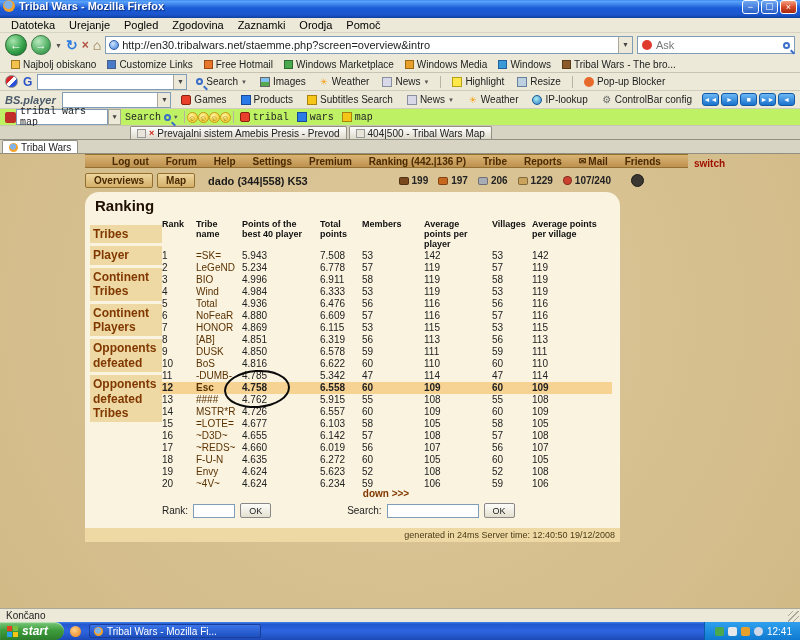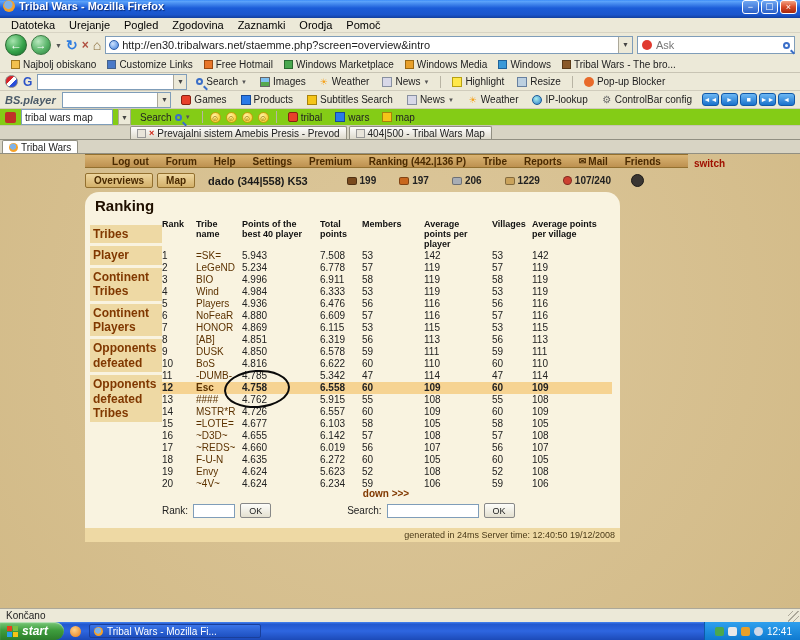--- a/index.html
+++ b/index.html
@@ -92,22 +92,22 @@
   .bs-logo { font-weight:bold; font-style:italic; color:#4a5a68; font-size:11px; }
   .ic-dice { background:#e8402a; border:1px solid #8a2012; border-radius:2px; }
   .ic-prod { background:#2a7ae8; border:1px solid #164a9a; }
   .ic-sub { background:#f5c518; border:1px solid #a8820a; }
   .ic-globe { border-radius:50%; background:radial-gradient(circle at 40% 35%,#aee,#2a7ac8); border:1px solid #1a5a98; }
   .ic-gear { color:#666; font-size:10px; }
   .mbtns { margin-left:auto; display:flex; gap:2px; }
   .mbtn { width:17px; height:13px; border-radius:3px; background:linear-gradient(180deg,#6db8f4,#1a72cc);
     color:#fff; font-size:7px; line-height:12px; text-align:center; border:1px solid #1058a8; }
 
-  .twbar { position:absolute; left:0; top:109px; width:800px; height:17px; background:#84cc16;
-    display:flex; align-items:center; gap:5px; padding:0 5px; border-bottom:1px solid #c8c4b4; }
+  .twbar { position:absolute; left:0; top:109px; width:800px; height:17px; background:#bef264;
+    display:flex; align-items:center; padding:0 5px; border-bottom:1px solid #c8c4b4;font-family:Liberation Mono, monospace; }
   .tw-ic { width:11px; height:11px; background:#c03028; border-radius:2px; flex:none; }
   .smiley { width:11px; height:11px; border-radius:50%; flex:none; color:#7a5a00; font-size:8px;
     line-height:11px; text-align:center;
     background:radial-gradient(circle at 35% 30%,#fff2a0,#f5c518); border:1px solid #c89b10; }
 
   .tabrow { position:absolute; left:0; width:800px; height:14px; background:#d8d4c4;
     display:flex; align-items:flex-end; gap:2px; border-bottom:1px solid #918f82; }
   .tabrow1 { top:126px; padding-left:130px; }
   .tabrow2 { top:140px; padding-left:2px; }
   .tab { display:flex; align-items:center; gap:3px; height:13px; padding:0 6px;
@@ -129,21 +129,21 @@
   .gn-link { font-size:10px; font-weight:bold; color:#4a2a00; display:flex; align-items:center; gap:2px;
     white-space:nowrap; }
   .gn-ic { font-size:9px; font-style:normal; }
   .gn-ic:empty { display:none; }
   .switch { position:absolute; left:694px; top:4px; font-size:10px; font-weight:bold; color:#a01000; }
   .subnav { position:absolute; left:85px; top:17px; width:603px; height:19px; display:flex;
     align-items:center; gap:4px; }
   .sub-btn { background:linear-gradient(180deg,#eed69e,#d3b06a); border:1px solid #93702f;
     border-radius:2px; padding:1px 8px; font-size:10px; font-weight:bold; color:#4a2a00; }
   .player-label { margin-left:9px; font-size:11px; font-weight:bold; color:#1a1a1a; }
-  .res-group { margin-left:auto; display:flex; align-items:center; gap:23px; }
+  .res-group { margin-left:auto; display:flex; align-items:center; gap:10px; }
   .res { display:flex; align-items:center; gap:3px; font-size:10px; font-weight:bold; color:#222; }
   .res-ic { width:10px; height:8px; border-radius:2px; border:1px solid rgba(0,0,0,.35); flex:none; }
   .ri-wood { background:#7a4a1e; }
   .ri-clay { background:#c8671e; }
   .ri-iron { background:#a8adb5; }
   .ri-storage { background:#caa35c; }
   .ri-pop { background:#cc4030; border-radius:50%; width:9px; height:9px; }
   .profile-ic { width:13px; height:13px; border-radius:50%; background:#3a3632; border:1px solid #1c1a18;
     margin-left:16px; margin-right:44px; }
 
@@ -575,21 +575,21 @@
               <td>4.984</td>
               <td>6.333</td>
               <td>53</td>
               <td>119</td>
               <td>53</td>
               <td>119</td>
             </tr>
 
             <tr>
               <td>5</td>
-              <td class="c-name">Players</td>
+              <td class="c-name">Total</td>
               <td>4.936</td>
               <td>6.476</td>
               <td>56</td>
               <td>116</td>
               <td>56</td>
               <td>116</td>
             </tr>
 
             <tr>
               <td>6</td>

